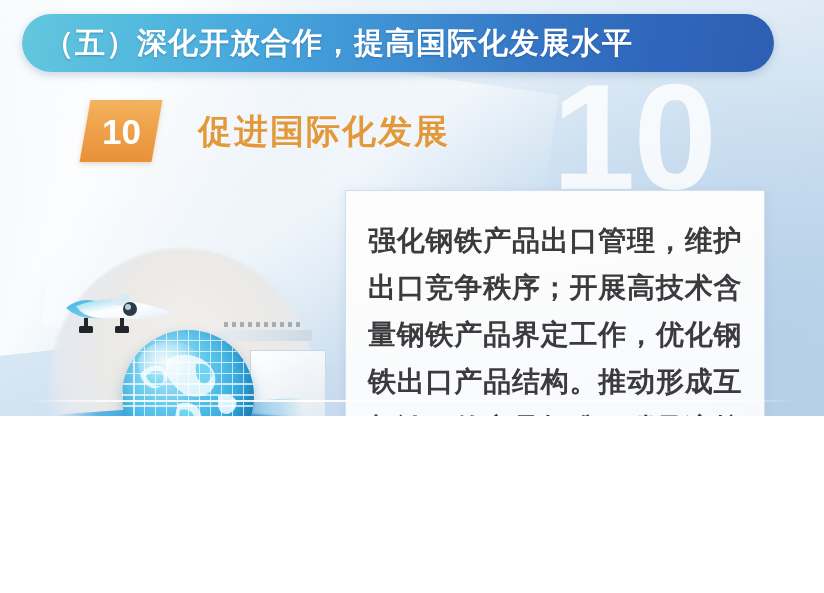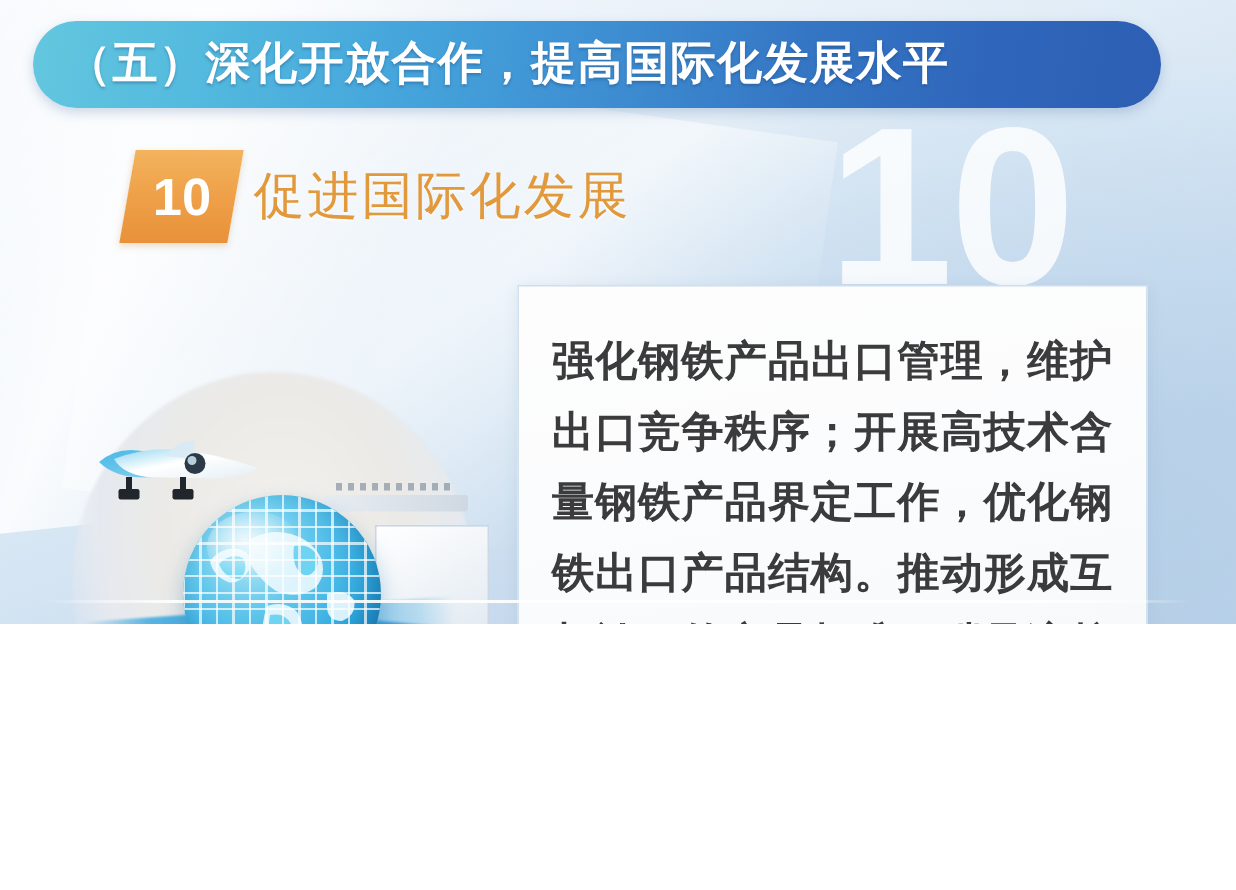--- a/index.html
+++ b/index.html
@@ -125,24 +125,24 @@
   }
   .num-badge-text {
     transform: skewX(10deg);
     color: #ffffff;
     font-size: 35px;
     font-weight: bold;
     line-height: 1;
     letter-spacing: 0px;
   }
   .section-title {
-    margin-left: 12px;
+    margin-left: 41px;
     color: #e2993c;
     font-size: 34px;
-    font-weight: normal;
+    font-weight: bold;
     letter-spacing: 2px;
     line-height: 1;
     white-space: nowrap;
     text-shadow: 0 1px 1px rgba(255,255,255,0.7);
     text-align: center;
   }
 
   
   .illus {
     position: absolute;

